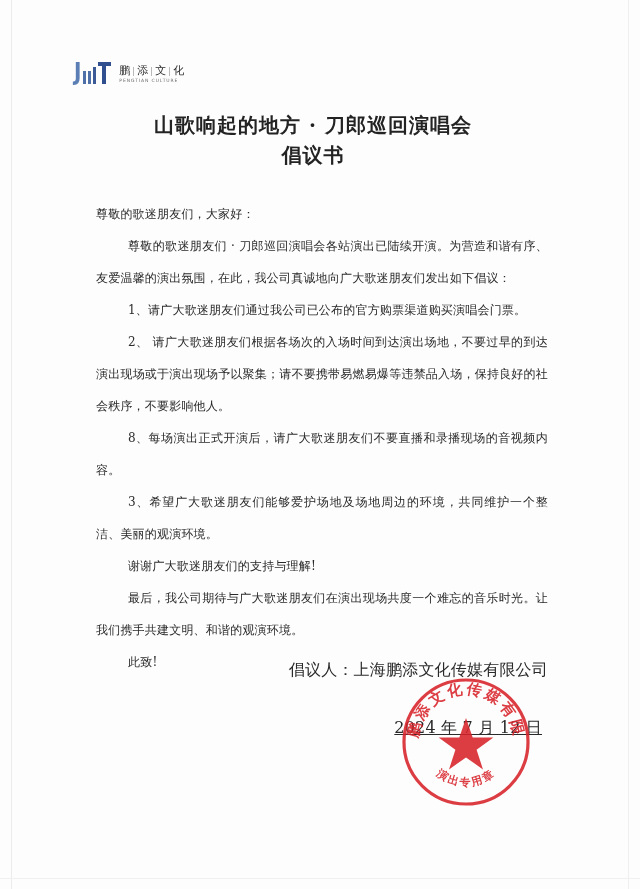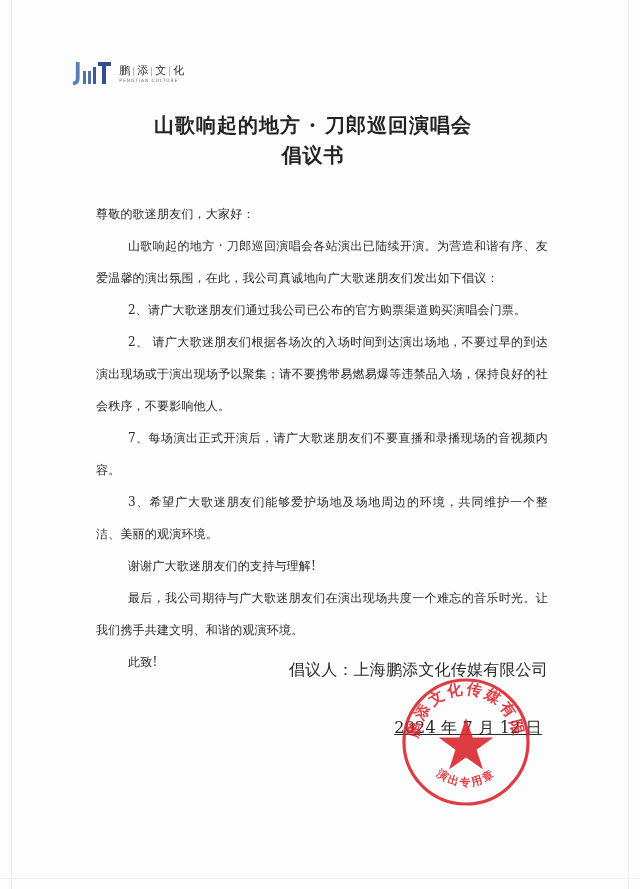--- a/index.html
+++ b/index.html
@@ -242,24 +242,24 @@
     </div>
   </div>
 
   <div class="title-block">
     <div class="title-line">山歌响起的地方 · 刀郎巡回演唱会</div>
     <div class="title-line">倡议书</div>
   </div>
 
   <div class="body-block">
     <p class="para">尊敬的歌迷朋友们，大家好：</p>
-    <p class="para indent">山歌响起的地方 · 刀郎巡回演唱会各站演出已陆续开演。为营造和谐有序、友爱温馨的演出氛围，在此，我公司真诚地向广大歌迷朋友们发出如下倡议：</p>
-    <p class="para indent">2、请广大歌迷朋友们通过我公司已公布的官方购票渠道购买演唱会门票。</p>
+    <p class="para indent">尊敬的歌迷朋友们 · 刀郎巡回演唱会各站演出已陆续开演。为营造和谐有序、友爱温馨的演出氛围，在此，我公司真诚地向广大歌迷朋友们发出如下倡议：</p>
+    <p class="para indent">1、请广大歌迷朋友们通过我公司已公布的官方购票渠道购买演唱会门票。</p>
     <p class="para indent">2、 请广大歌迷朋友们根据各场次的入场时间到达演出场地，不要过早的到达演出现场或于演出现场予以聚集；请不要携带易燃易爆等违禁品入场，保持良好的社会秩序，不要影响他人。</p>
-    <p class="para indent">7、每场演出正式开演后，请广大歌迷朋友们不要直播和录播现场的音视频内容。</p>
+    <p class="para indent">8、每场演出正式开演后，请广大歌迷朋友们不要直播和录播现场的音视频内容。</p>
     <p class="para indent">3、希望广大歌迷朋友们能够爱护场地及场地周边的环境，共同维护一个整洁、美丽的观演环境。</p>
     <p class="para indent">谢谢广大歌迷朋友们的支持与理解!</p>
     <p class="para indent">最后，我公司期待与广大歌迷朋友们在演出现场共度一个难忘的音乐时光。让我们携手共建文明、和谐的观演环境。</p>
     <p class="para indent">此致!</p>
   </div>
 
   <div class="sign-block">
     <div class="sign-line">倡议人：上海鹏添文化传媒有限公司</div>
     <div class="sign-date">2024 年 7 月 12 日</div>
   </div>

